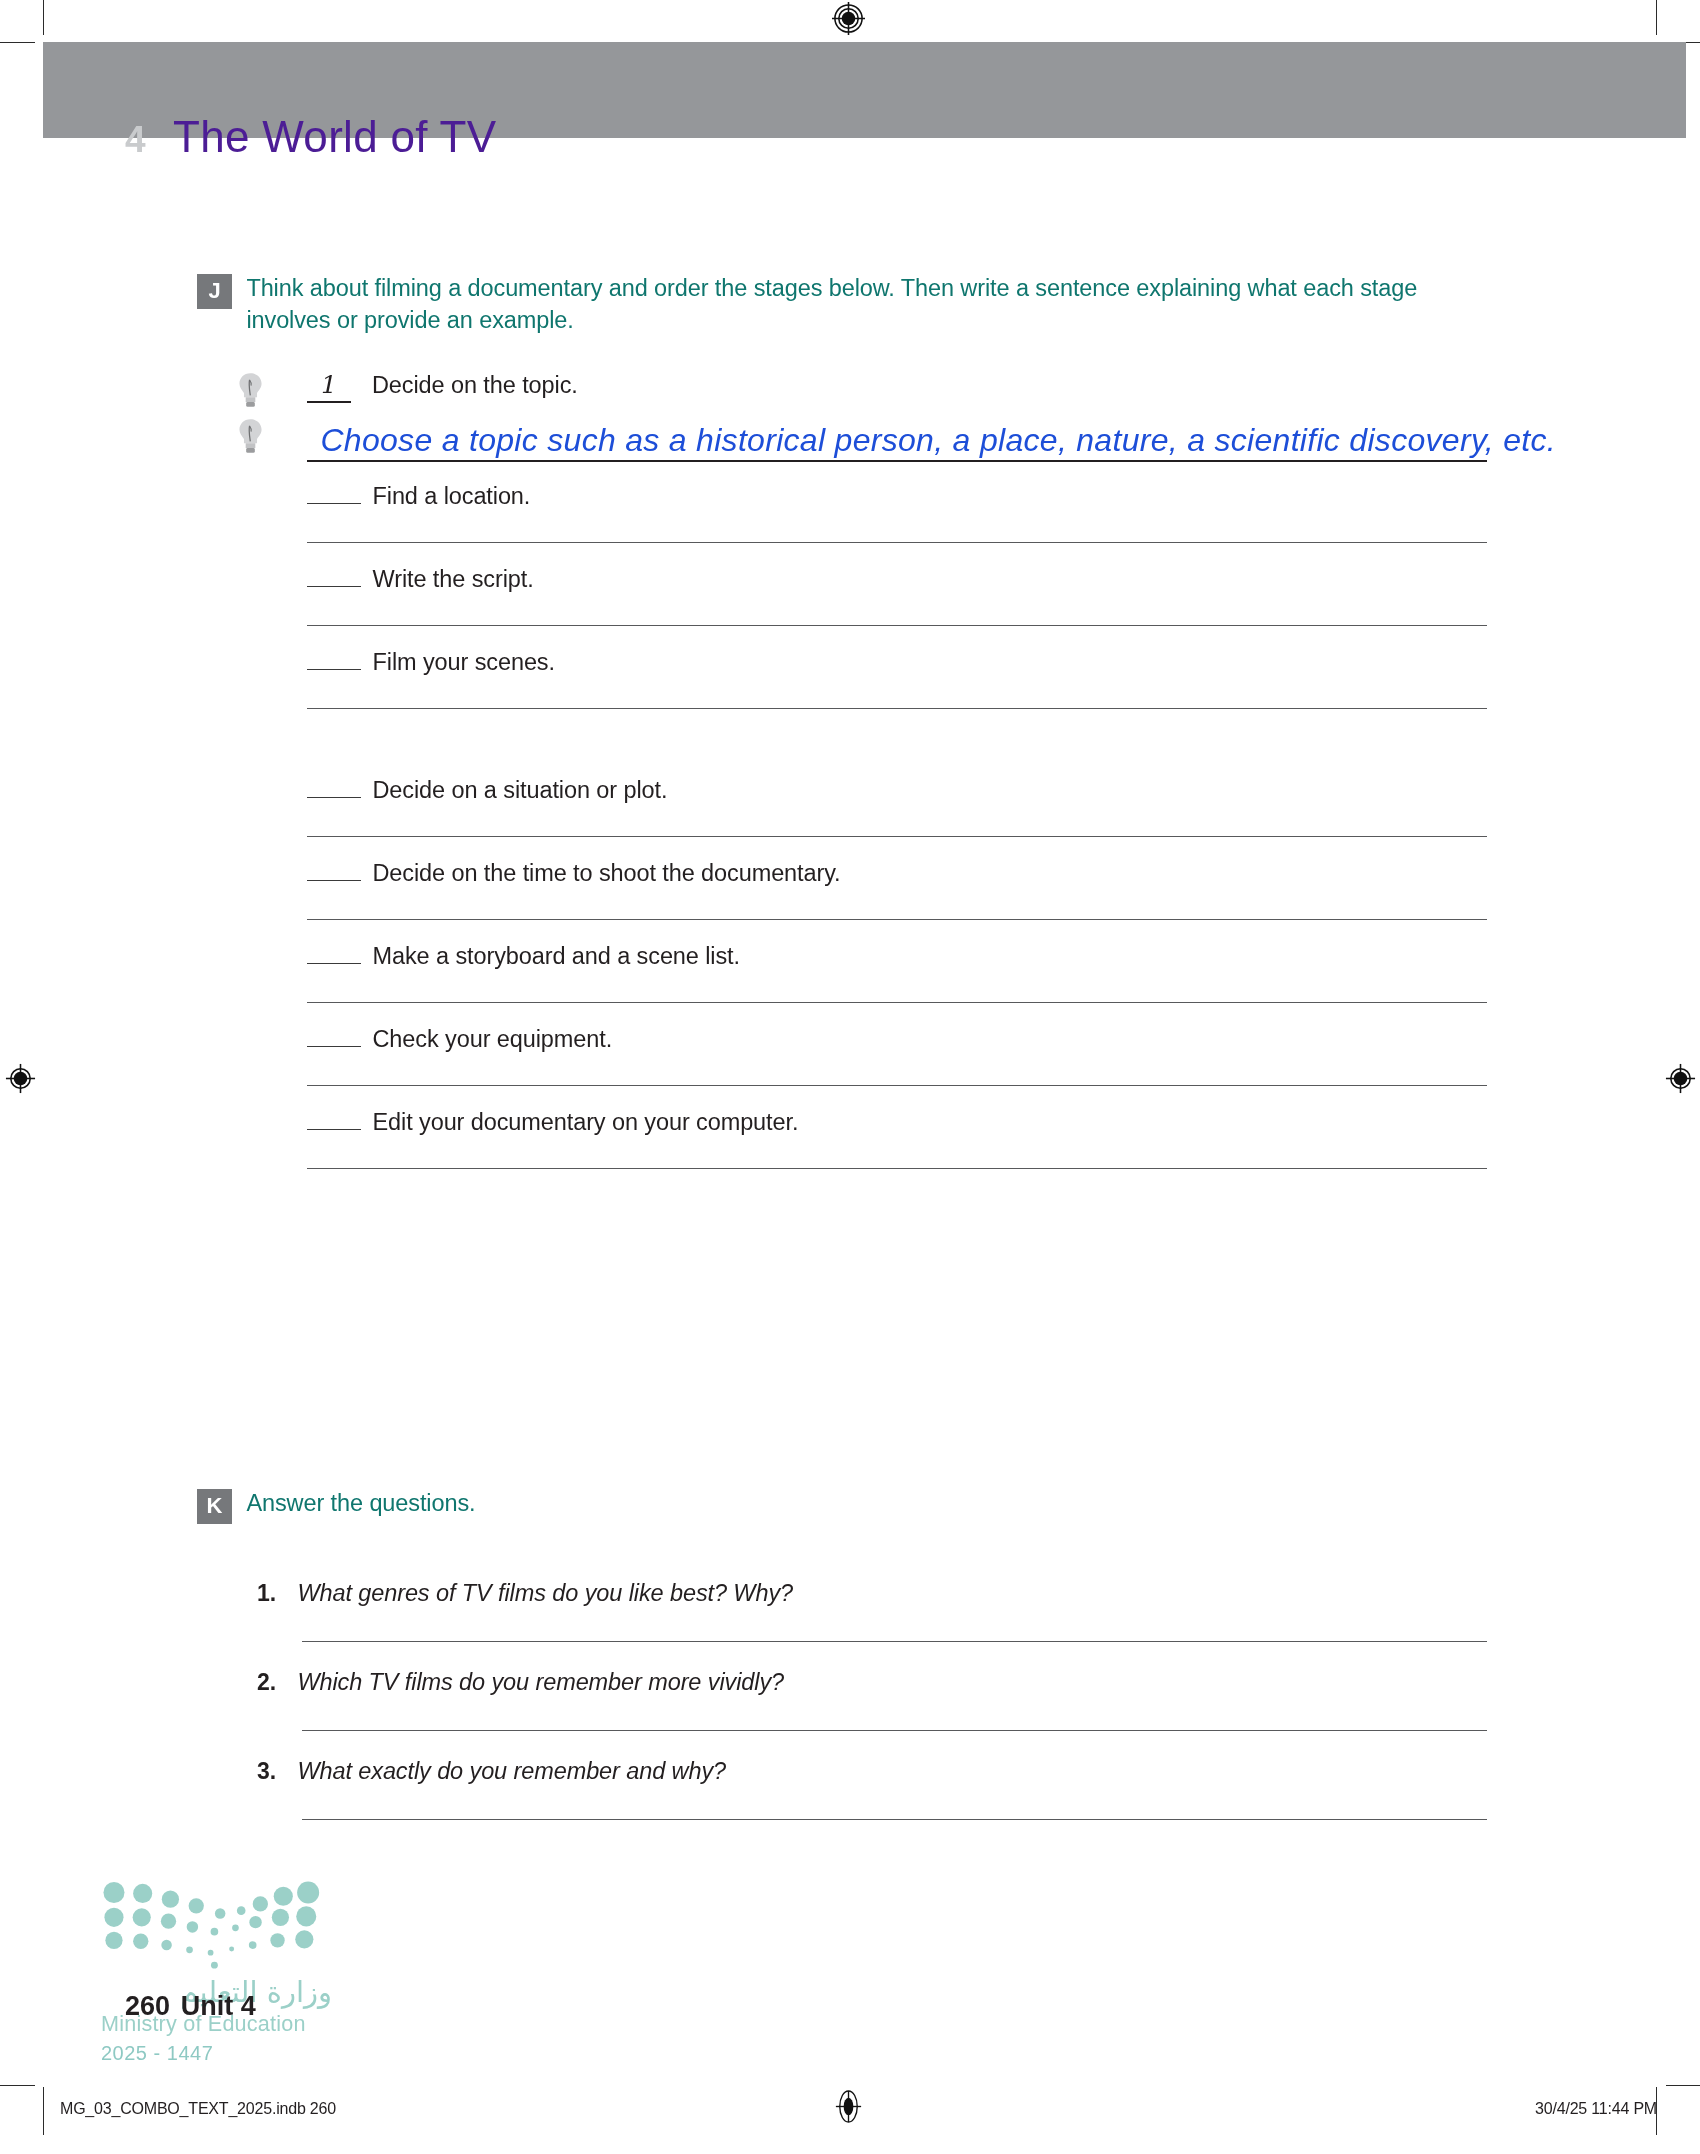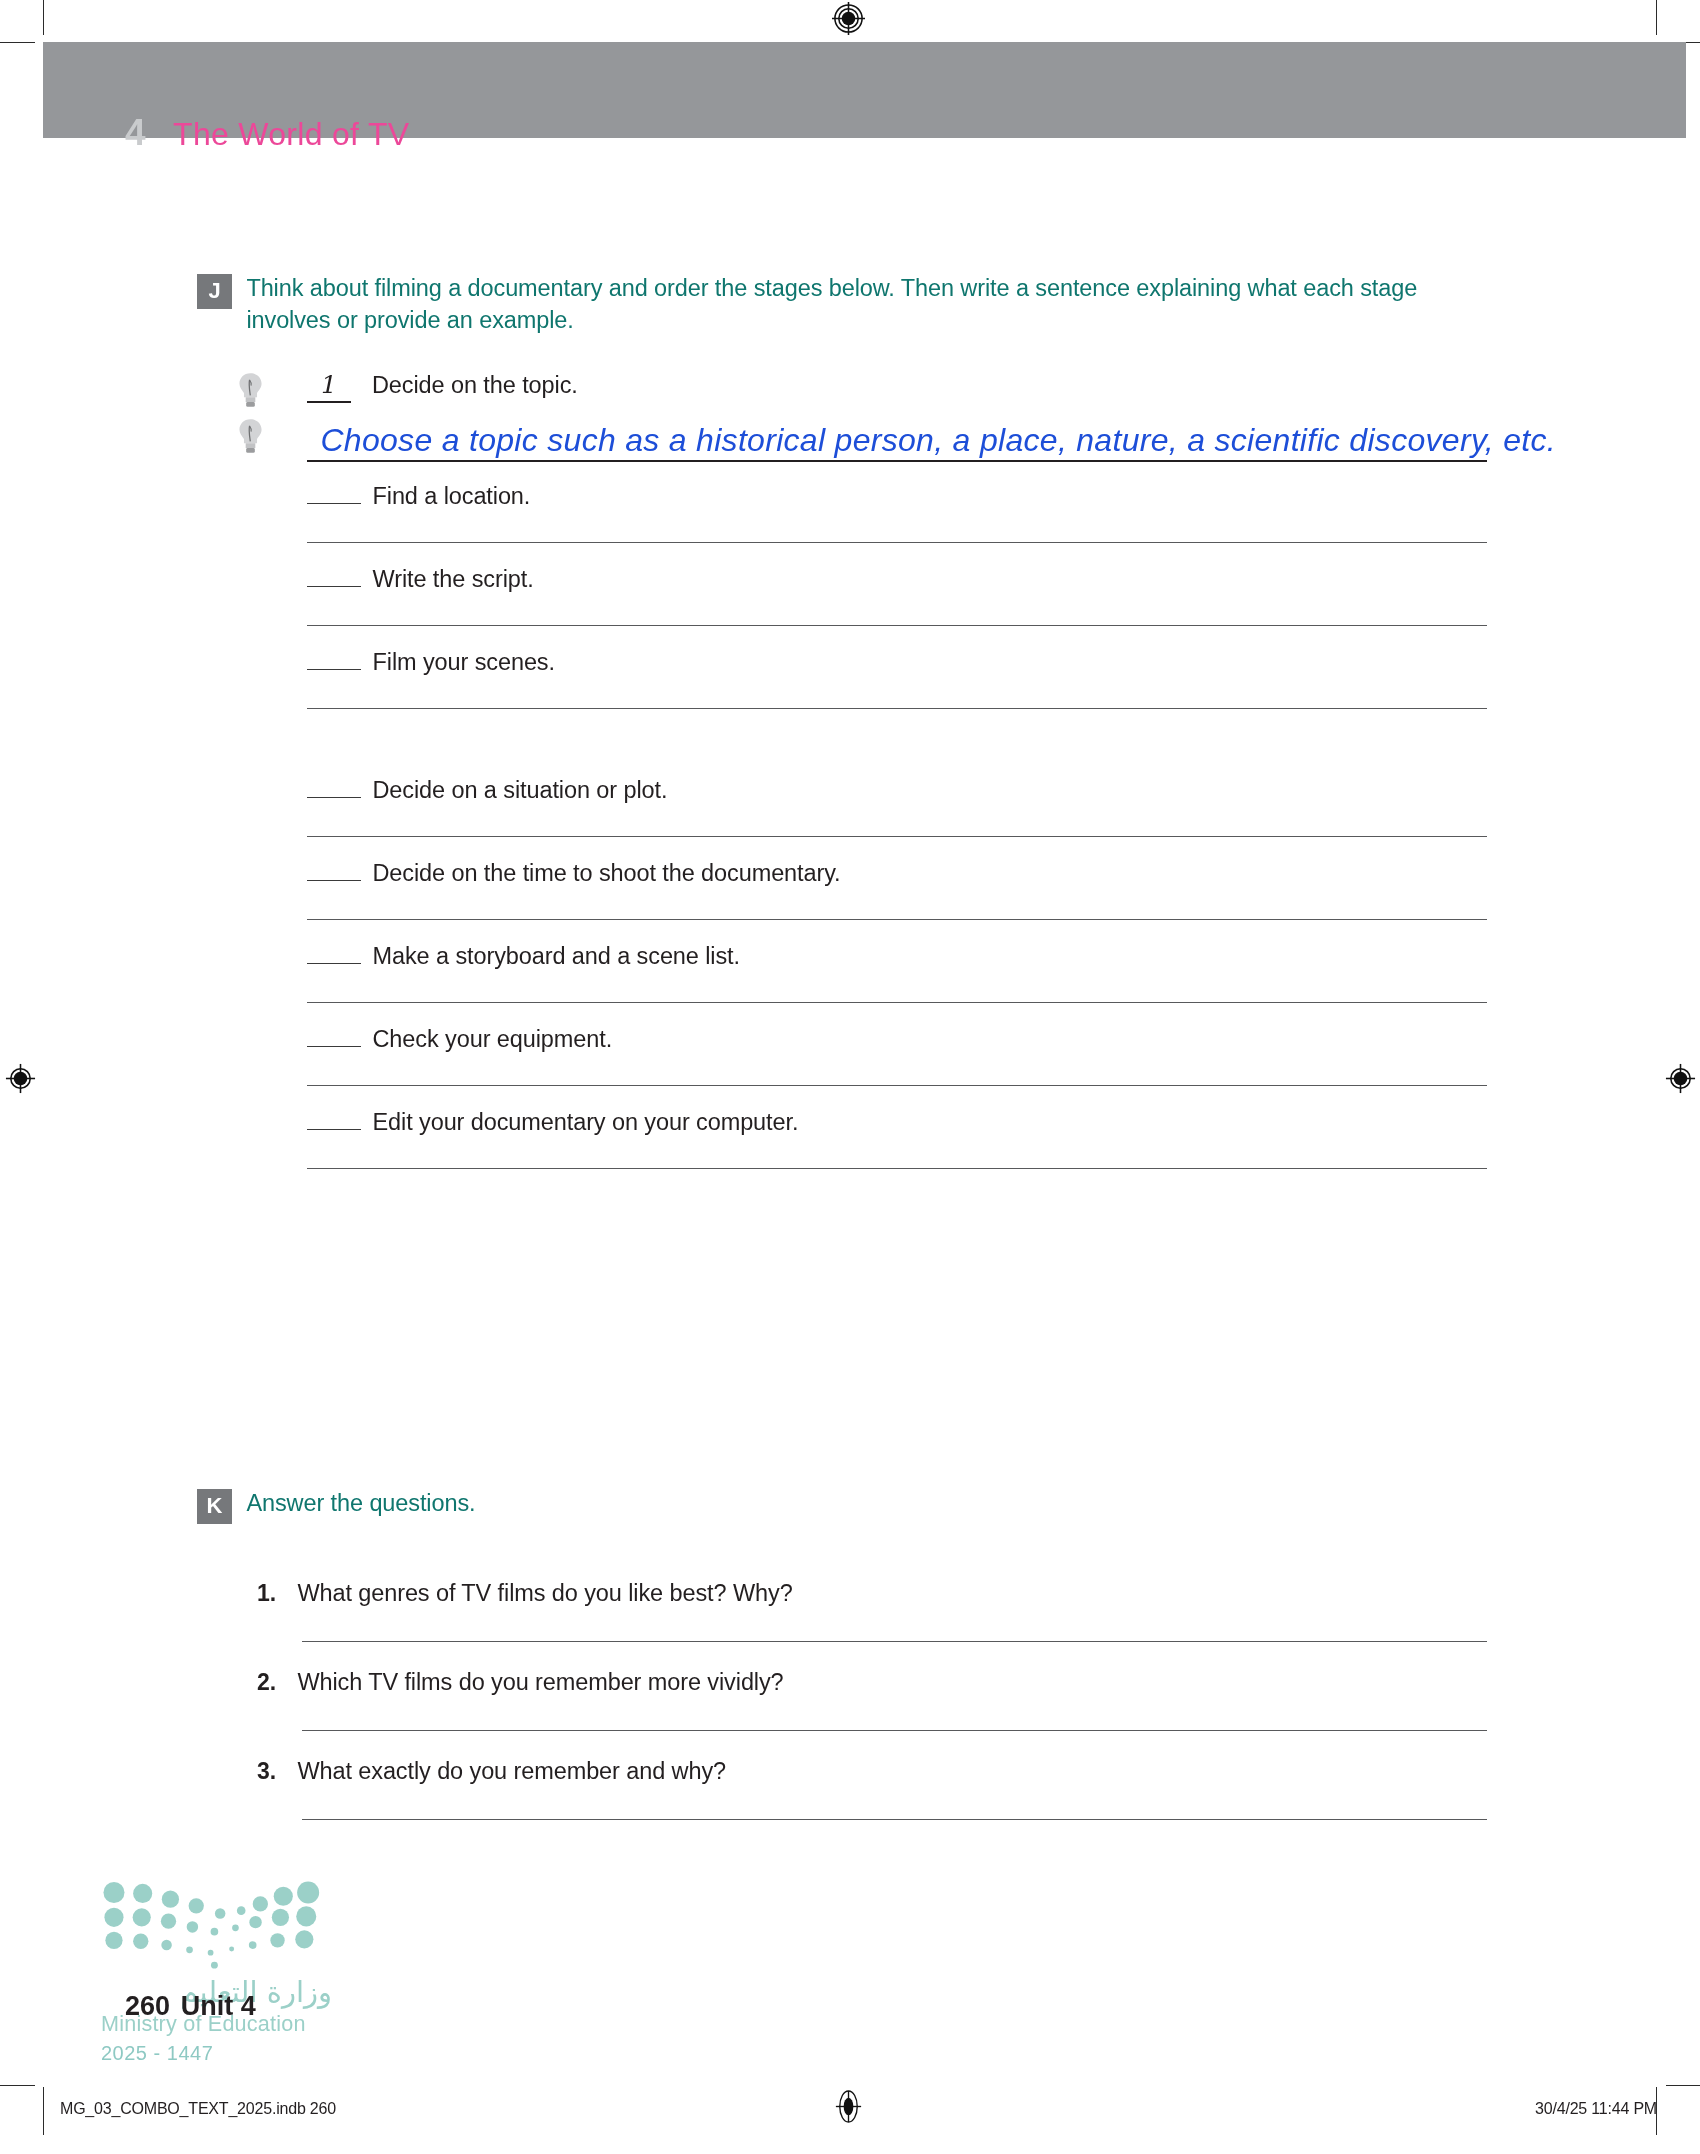--- a/index.html
+++ b/index.html
@@ -42,23 +42,23 @@
     align-items: baseline;
     gap: 27px;
   }
   .unit-number {
     font-size: 37px;
     font-weight: bold;
     color: #c9cbcd;
     letter-spacing: 0.5px;
   }
   .unit-title {
-    font-size: 32px;
+    font-size: 44px;
     font-weight: normal;
-    color: #ec4899;
+    color: #4c1d95;
     letter-spacing: 0.3px;
   }
 
   
   .page-body {
     position: absolute;
     left: 0;
     top: 0;
     width: 1700px;
     height: 2155px;
@@ -184,20 +184,21 @@
   .qnum {
     font-size: 23px;
     font-weight: bold;
     color: #231f20;
     min-width: 25px;
   }
   .qtext {
     font-size: 23.5px;
     color: #231f20;
     letter-spacing: -0.1px;
+    font-style: italic;
   }
   .qrule {
     position: absolute;
     left: 45px;
     width: 1185px;
     border-top: 1.7px solid #58595b;
   }
 
   
   .ministry {

